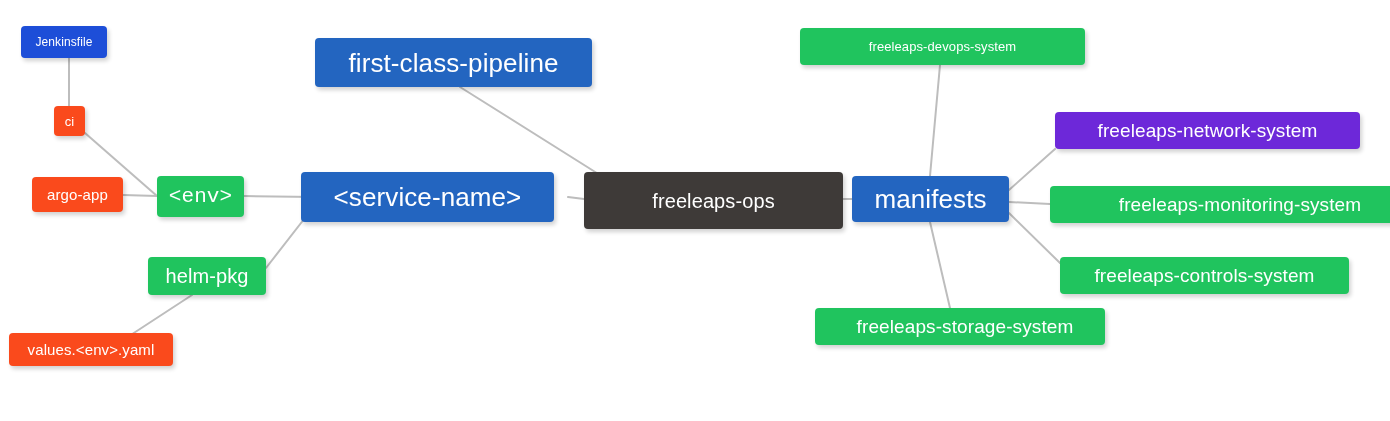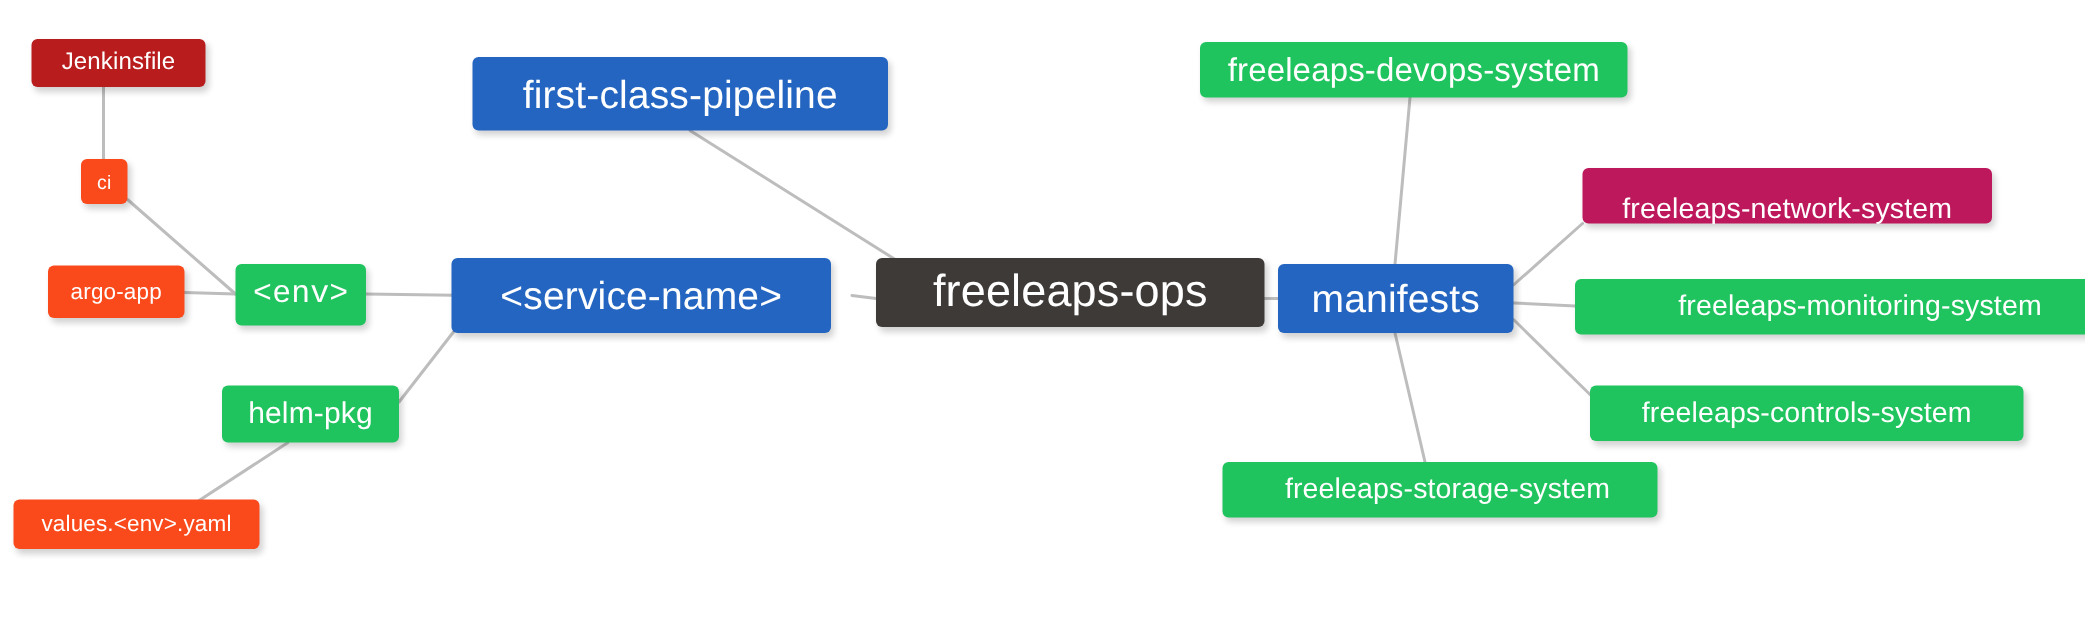--- a/index.html
+++ b/index.html
@@ -62,21 +62,21 @@
       <path d="M 568 197 L 584 199" stroke="#bdbdbd" stroke-width="2" fill="none" stroke-linecap="round"></path>
       <path d="M 843 199 L 852 199" stroke="#bdbdbd" stroke-width="2" fill="none" stroke-linecap="round"></path>
       <path d="M 930 176 L 940 65" stroke="#bdbdbd" stroke-width="2" fill="none" stroke-linecap="round"></path>
       <path d="M 1009 190 L 1055 149" stroke="#bdbdbd" stroke-width="2" fill="none" stroke-linecap="round"></path>
       <path d="M 1009 202 L 1050 204" stroke="#bdbdbd" stroke-width="2" fill="none" stroke-linecap="round"></path>
       <path d="M 1009 213 L 1060 263" stroke="#bdbdbd" stroke-width="2" fill="none" stroke-linecap="round"></path>
       <path d="M 930 222 L 950 308" stroke="#bdbdbd" stroke-width="2" fill="none" stroke-linecap="round"></path>
     </svg>
 
   <div id="node-layer">
-      <div class="node" style="left: 21px; top: 26px; width: 116px; height: 32px; background: #b91c1c; font-size: 16px;">
+      <div class="node" style="left: 21px; top: 26px; width: 86px; height: 32px; background: #1d4ed8; font-size: 12px;">
         <span class="node-label">Jenkinsfile</span>
       </div>
       <div class="node" style="left: 54px; top: 106px; width: 31px; height: 30px; background: rgb(250, 74, 28); font-size: 13px;">
         <span class="node-label">ci</span>
       </div>
       <div class="node" style="left: 32px; top: 177px; width: 91px; height: 35px; background: rgb(250, 74, 28); font-size: 15px;">
         <span class="node-label">argo-app</span>
       </div>
       <div class="node" style="left: 157px; top: 176px; width: 87px; height: 41px; background: rgb(32, 196, 94); font-size: 21px; font-family: Liberation Mono, monospace;">
         <span class="node-label">&lt;env&gt;</span>
@@ -86,30 +86,30 @@
       </div>
       <div class="node" style="left: 9px; top: 333px; width: 164px; height: 33px; background: rgb(250, 74, 28); font-size: 15px;">
         <span class="node-label">values.&lt;env&gt;.yaml</span>
       </div>
       <div class="node" style="left: 315px; top: 38px; width: 277px; height: 49px; background: rgb(35, 101, 192); font-size: 26px;">
         <span class="node-label">first-class-pipeline</span>
       </div>
       <div class="node" style="left: 301px; top: 172px; width: 253px; height: 50px; background: rgb(35, 101, 192); font-size: 26px;">
         <span class="node-label">&lt;service-name&gt;</span>
       </div>
-      <div class="node" style="left: 584px; top: 172px; width: 259px; height: 46px; background: rgb(62, 58, 56); font-size: 30px;">
+      <div class="node" style="left: 584px; top: 172px; width: 259px; height: 57px; background: rgb(62, 58, 56); font-size: 20px;">
         <span class="node-label">freeleaps-ops</span>
       </div>
       <div class="node" style="left: 852px; top: 176px; width: 157px; height: 46px; background: rgb(35, 101, 192); font-size: 26px; text-align: center;">
         <span class="node-label">manifests</span>
       </div>
-      <div class="node" style="left: 800px; top: 28px; width: 285px; height: 37px; background: rgb(32, 196, 94); font-size: 22px;">
+      <div class="node" style="left: 800px; top: 28px; width: 285px; height: 37px; background: rgb(32, 196, 94); font-size: 13px;">
         <span class="node-label">freeleaps-devops-system</span>
       </div>
-      <div class="node" style="left: 1055px; top: 112px; width: 273px; height: 37px; background: #be185d; font-size: 19px; align-items: flex-end;">
+      <div class="node" style="left: 1055px; top: 112px; width: 305px; height: 37px; background: #6d28d9; font-size: 19px;">
         <span class="node-label">freeleaps-network-system</span>
       </div>
       <div class="node" style="left: 1050px; top: 186px; width: 380px; height: 37px; background: rgb(32, 196, 94); font-size: 19px;">
         <span class="node-label">freeleaps-monitoring-system</span>
       </div>
       <div class="node" style="left: 1060px; top: 257px; width: 289px; height: 37px; background: rgb(32, 196, 94); font-size: 19px;">
         <span class="node-label">freeleaps-controls-system</span>
       </div>
       <div class="node" style="left: 815px; top: 308px; width: 290px; height: 37px; background: rgb(32, 196, 94); font-size: 19px; padding-left: 20px;">
         <span class="node-label">freeleaps-storage-system</span>

